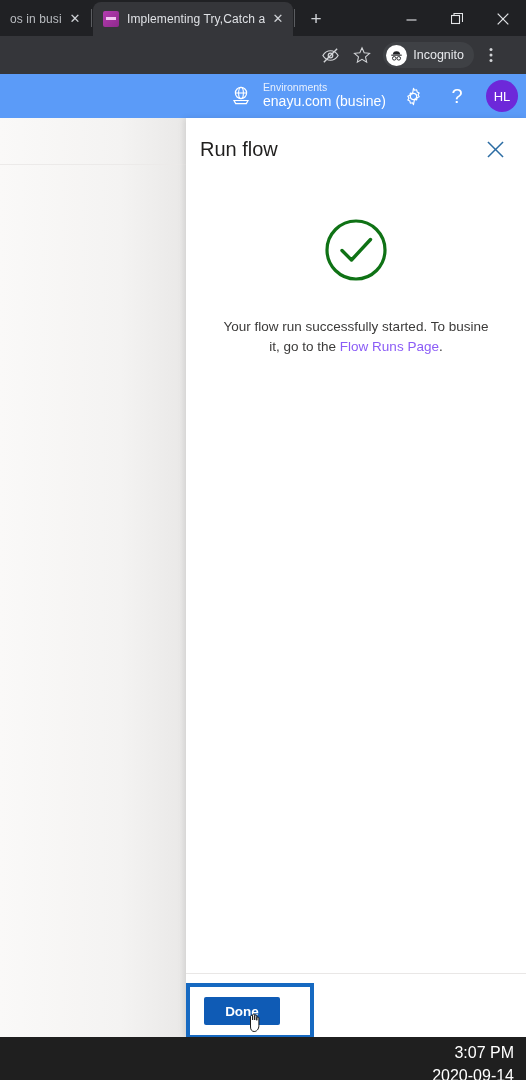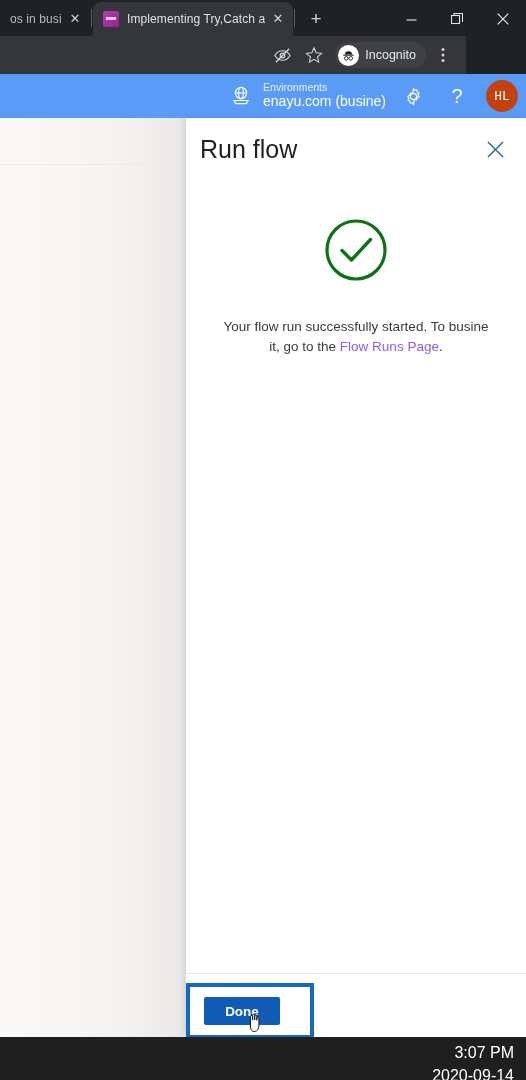--- a/index.html
+++ b/index.html
@@ -57,23 +57,23 @@
   }
   .win-controls {
     margin-left: auto; display: flex; align-items: center; height: 34px;
   }
   .win-btn {
     width: 46px; height: 34px; display: flex; align-items: center;
     justify-content: center; color: #e3e5e8; font-size: 13px;
   }
 
   .browser-toolbar {
-    position: absolute; left: 0; top: 36px; width: 466px; height: 38px;
+    position: absolute; left: 0; top: 36px; width: 526px; height: 38px;
     background: #35363a; display: flex; align-items: center;
-    justify-content: flex-end; padding-right: 8px;
+    justify-content: flex-end; padding-right: 20px;
   }
   .tb-icon {
     width: 30px; height: 30px; display: flex; align-items: center;
     justify-content: center; color: #d3d5d8; margin-left: 2px;
   }
   .incognito-chip {
     display: flex; align-items: center; height: 26px;
     background: #3f4145; border-radius: 13px; padding: 0 10px 0 3px;
     margin-left: 6px;
   }
@@ -101,24 +101,23 @@
   .env-text { line-height: 1.12; }
   .env-label { font-size: 10.5px; color: #e8f0fe; }
   .env-value { font-size: 14px; color: #ffffff; }
   .hdr-icon {
     width: 34px; height: 34px; margin-left: 10px; color: #fff;
     display: flex; align-items: center; justify-content: center;
   }
   .hdr-qmark { font-size: 20px; color: #fff; }
   .avatar {
     width: 32px; height: 32px; border-radius: 50%;
-    background: #c2410c; color: #fff; font-size: 13px;
+    background: #6d28d9; color: #fff; font-size: 13px;
     display: flex; align-items: center; justify-content: center;
     margin-left: 12px;
-    font-family: Liberation Mono, monospace;
   }
 
   .page-backdrop {
     position: absolute; left: 0; top: 44px; width: 186px; height: 919px;
     background: linear-gradient(90deg, #faf9f8 0%, #f4f3f2 65%, #e9e8e7 100%);
   }
   .backdrop-line {
     position: absolute; left: 0; top: 46px; width: 186px; height: 1px;
     background: #eceae9;
   }
@@ -128,21 +127,21 @@
     position: absolute; left: 186px; top: 44px; width: 340px; height: 919px;
     background: #ffffff;
     box-shadow: -2px 0 6px rgba(0,0,0,.10);
     display: flex; flex-direction: column;
   }
   .panel-header {
     height: 62px; flex: 0 0 62px; position: relative;
     display: flex; align-items: center; padding: 0 14px;
   }
   .panel-title {
-    font-size: 25px; color: #201f1e; font-weight: 400;
+    font-size: 20px; color: #201f1e; font-weight: 400;
   }
   .panel-close {
     position: absolute; right: 18px; top: 50%; transform: translateY(-50%);
     width: 26px; height: 26px; color: #2b6ca3;
     display: flex; align-items: center; justify-content: center;
   }
 
   .panel-body {
     flex: 1 1 auto; display: flex; flex-direction: column;
     align-items: center; padding-top: 37px;

